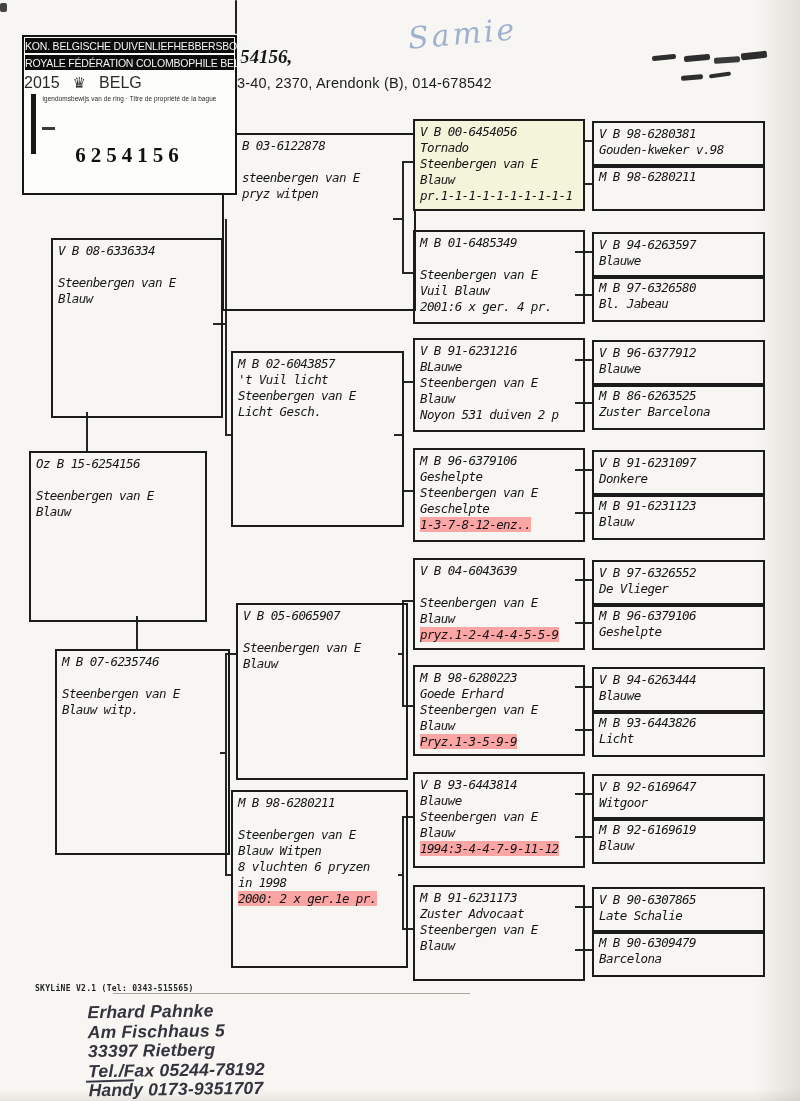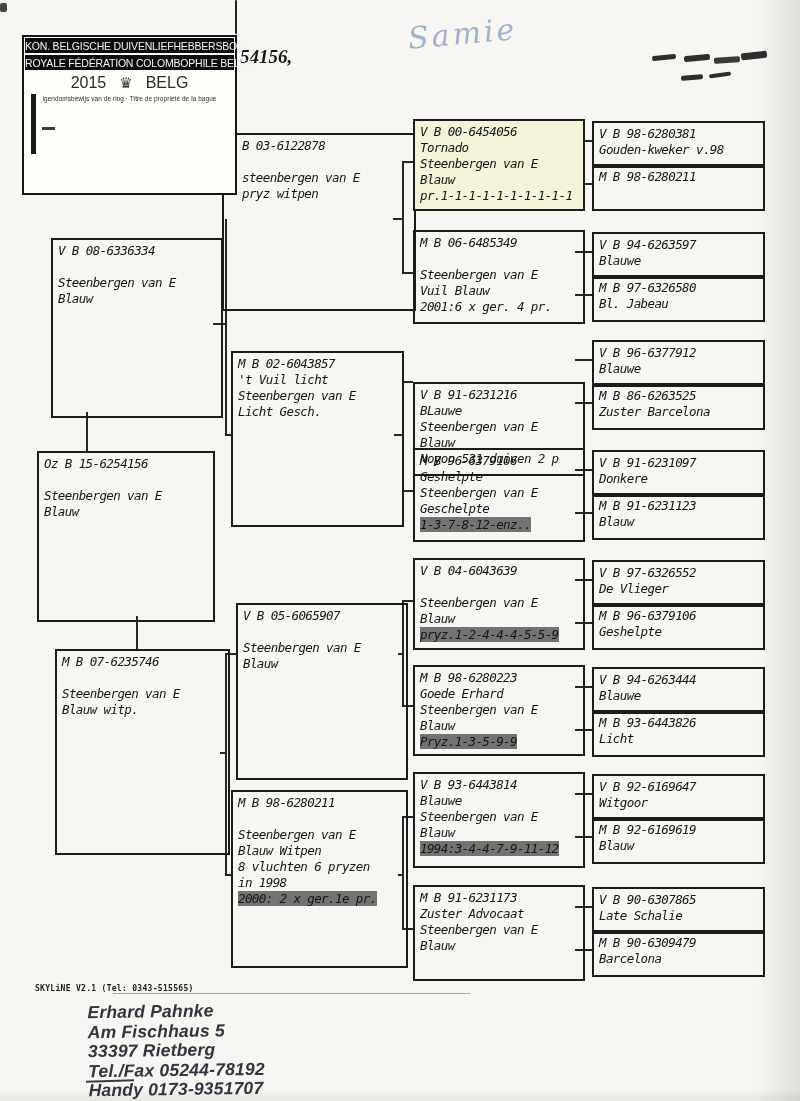--- a/index.html
+++ b/index.html
@@ -9,32 +9,32 @@
         background:linear-gradient(to right,rgba(0,0,0,0),rgba(110,105,95,.16));}
   .shadow-bottom{position:absolute;left:0;bottom:0;width:800px;height:12px;z-index:0;
         background:linear-gradient(to bottom,rgba(0,0,0,0),rgba(110,105,95,.12));}
 
   
   .pbox{position:absolute;border:2px solid #1c1c1c;z-index:2;padding:3px 5px;
         font-style:italic;font-size:12.5px;line-height:16px;letter-spacing:-0.6px;
         color:#141414;white-space:nowrap;}
   .pbox.bg-hl{background:#f3f4da;}
   .pbox .line{height:16px;}
-  .pbox .hl{background:#737373;}
+  .pbox .hl{background:#fca5a5;}
   .pbox.indent{padding-left:18px;}
   .pline{position:absolute;background:#262626;z-index:1;}
 
   
   .ring-card{position:absolute;left:22px;top:35px;width:215px;height:160px;background:#fdfdfa;
         border:2px solid #161616;z-index:5;box-sizing:border-box;}
   .banner{margin:1px;background:#fdfdfa;}
   .banner div{background:#0c0c0c;color:#f5f5f2;font-family:"Liberation Sans",sans-serif;
         font-weight:normal;font-size:10.5px;letter-spacing:-0.2px;text-align:center;
         padding:1.5px 0;margin-bottom:2px;white-space:nowrap;}
-  .year-row{display:flex;justify-content:center;align-items:center;gap:13px;margin-top:4px;
+  .year-row{display:flex;align-items:center;gap:13px;margin-top:4px;
         font-family:"Liberation Sans",sans-serif;font-size:16px;color:#2a2a2a;}
   .crown{font-size:15px;color:#2e2e2e;}
   .card-sub{margin-top:3px;text-align:center;font-family:"Liberation Sans",sans-serif;
         font-size:6.4px;color:#2b2b2b;letter-spacing:.1px;}
   .card-bar{position:absolute;left:7px;top:57px;width:5px;height:60px;background:#181818;}
   .card-dash{position:absolute;left:18px;top:90px;width:13px;height:2.5px;background:#3a3a3a;}
   .card-number{position:absolute;left:0;top:106px;width:100%;text-align:center;
         font-family:"Liberation Serif",serif;font-weight:bold;font-size:21px;
         letter-spacing:5px;color:#111;}
 
@@ -71,38 +71,40 @@
   <div class="art" style="left:684px;top:55px;width:26px;height:6px;transform:rotate(-5deg);"></div>
   <div class="art" style="left:714px;top:57px;width:26px;height:6px;transform:rotate(-4deg);background:#3a3a3a;"></div>
   <div class="art" style="left:741px;top:52px;width:26px;height:7px;transform:rotate(-6deg);"></div>
   <div class="art" style="left:681px;top:75px;width:22px;height:5px;transform:rotate(-5deg);"></div>
   <div class="art" style="left:709px;top:73px;width:22px;height:4px;transform:rotate(-8deg);"></div>
   <div class="art" style="left:235px;top:0;width:2px;height:34px;background:#222;"></div>
   <div class="art" style="left:0;top:3px;width:7px;height:9px;background:#444;"></div>
 
   <div class="handwriting">Samie</div>
   <div class="hdr-ring">54156,</div>
+  <div class="hdr-addr">3-40, 2370, Arendonk (B), 014-678542</div>
 
   <div class="ring-card">
     <div class="banner">
       <div>KON. BELGISCHE DUIVENLIEFHEBBERSBOND</div>
       <div>ROYALE FÉDÉRATION COLOMBOPHILE BELGE</div>
     </div>
     <div class="year-row">
       <span>2015</span>
       <span class="crown">♛</span>
       <span>BELG</span>
     </div>
     <div class="card-sub">igendomsbewijs van de ring · Titre de propriété de la bague</div>
     <div class="card-bar"></div>
     <div class="card-dash"></div>
+    <div class="card-number">6254156</div>
   </div>
 
   <div id="tree">
-      <div class="pbox" style="left: 29px; top: 451px; width: 164px; height: 161px; margin-left: 8px;">
+      <div class="pbox" style="left: 29px; top: 451px; width: 164px; height: 161px;">
         <div class="line"><span>Oz B 15-6254156</span></div>
         <div class="line"><span></span></div>
         <div class="line"><span>Steenbergen van E</span></div>
         <div class="line"><span>Blauw</span></div>
       </div>
       <div class="pbox" style="left: 51px; top: 238px; width: 158px; height: 170px;">
         <div class="line"><span>V B 08-6336334</span></div>
         <div class="line"><span></span></div>
         <div class="line"><span>Steenbergen van E</span></div>
         <div class="line"><span>Blauw</span></div>
@@ -141,27 +143,27 @@
         <div class="line"><span class="hl">2000: 2 x ger.1e pr.</span></div>
       </div>
       <div class="pbox bg-hl" style="left: 413px; top: 119px; width: 158px; height: 82px;">
         <div class="line"><span>V B 00-6454056</span></div>
         <div class="line"><span>Tornado</span></div>
         <div class="line"><span>Steenbergen van E</span></div>
         <div class="line"><span>Blauw</span></div>
         <div class="line"><span>pr.1-1-1-1-1-1-1-1-1-1</span></div>
       </div>
       <div class="pbox" style="left: 413px; top: 230px; width: 158px; height: 84px;">
-        <div class="line"><span>M B 06-6485349</span></div>
+        <div class="line"><span>M B 01-6485349</span></div>
         <div class="line"><span></span></div>
         <div class="line"><span>Steenbergen van E</span></div>
         <div class="line"><span>Vuil Blauw</span></div>
         <div class="line"><span>2001:6 x ger. 4 pr.</span></div>
       </div>
-      <div class="pbox" style="left: 413px; top: 338px; width: 158px; height: 84px; margin-top: 44px;">
+      <div class="pbox" style="left: 413px; top: 338px; width: 158px; height: 84px;">
         <div class="line"><span>V B 91-6231216</span></div>
         <div class="line"><span>BLauwe</span></div>
         <div class="line"><span>Steenbergen van E</span></div>
         <div class="line"><span>Blauw</span></div>
         <div class="line"><span>Noyon 531 duiven 2 p</span></div>
       </div>
       <div class="pbox" style="left: 413px; top: 448px; width: 158px; height: 84px;">
         <div class="line"><span>M B 96-6379106</span></div>
         <div class="line"><span>Geshelpte</span></div>
         <div class="line"><span>Steenbergen van E</span></div>

